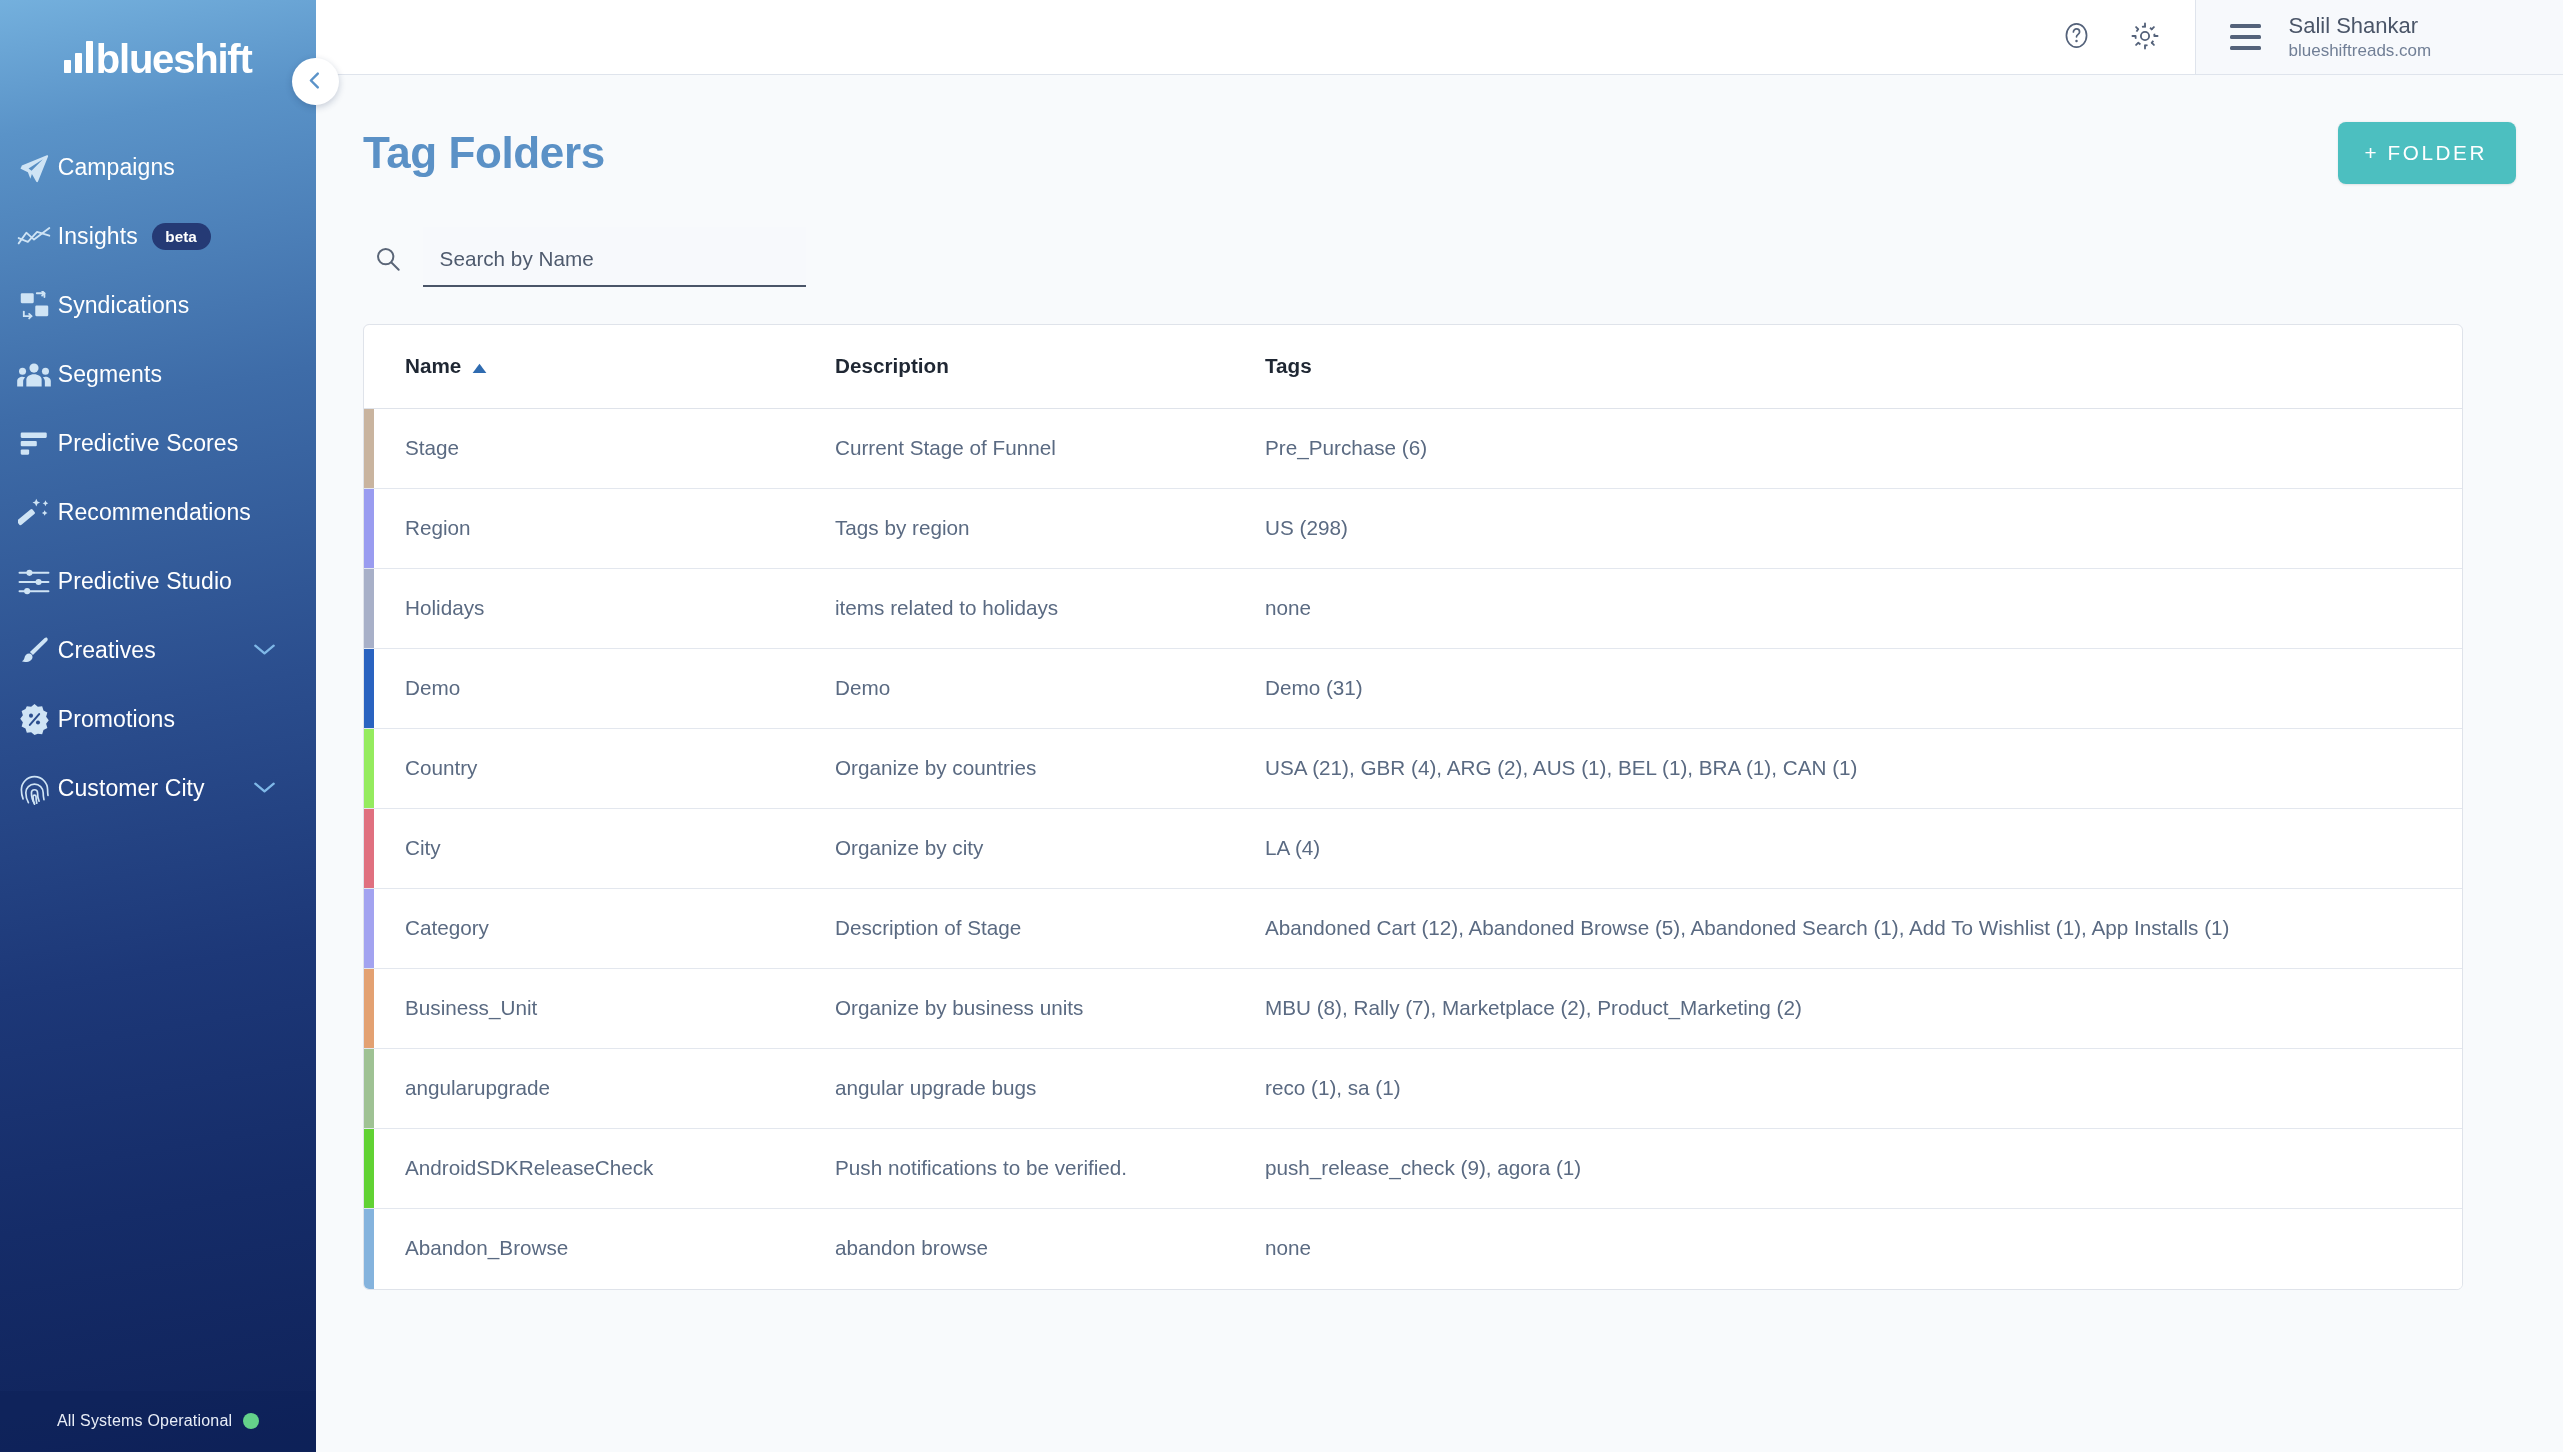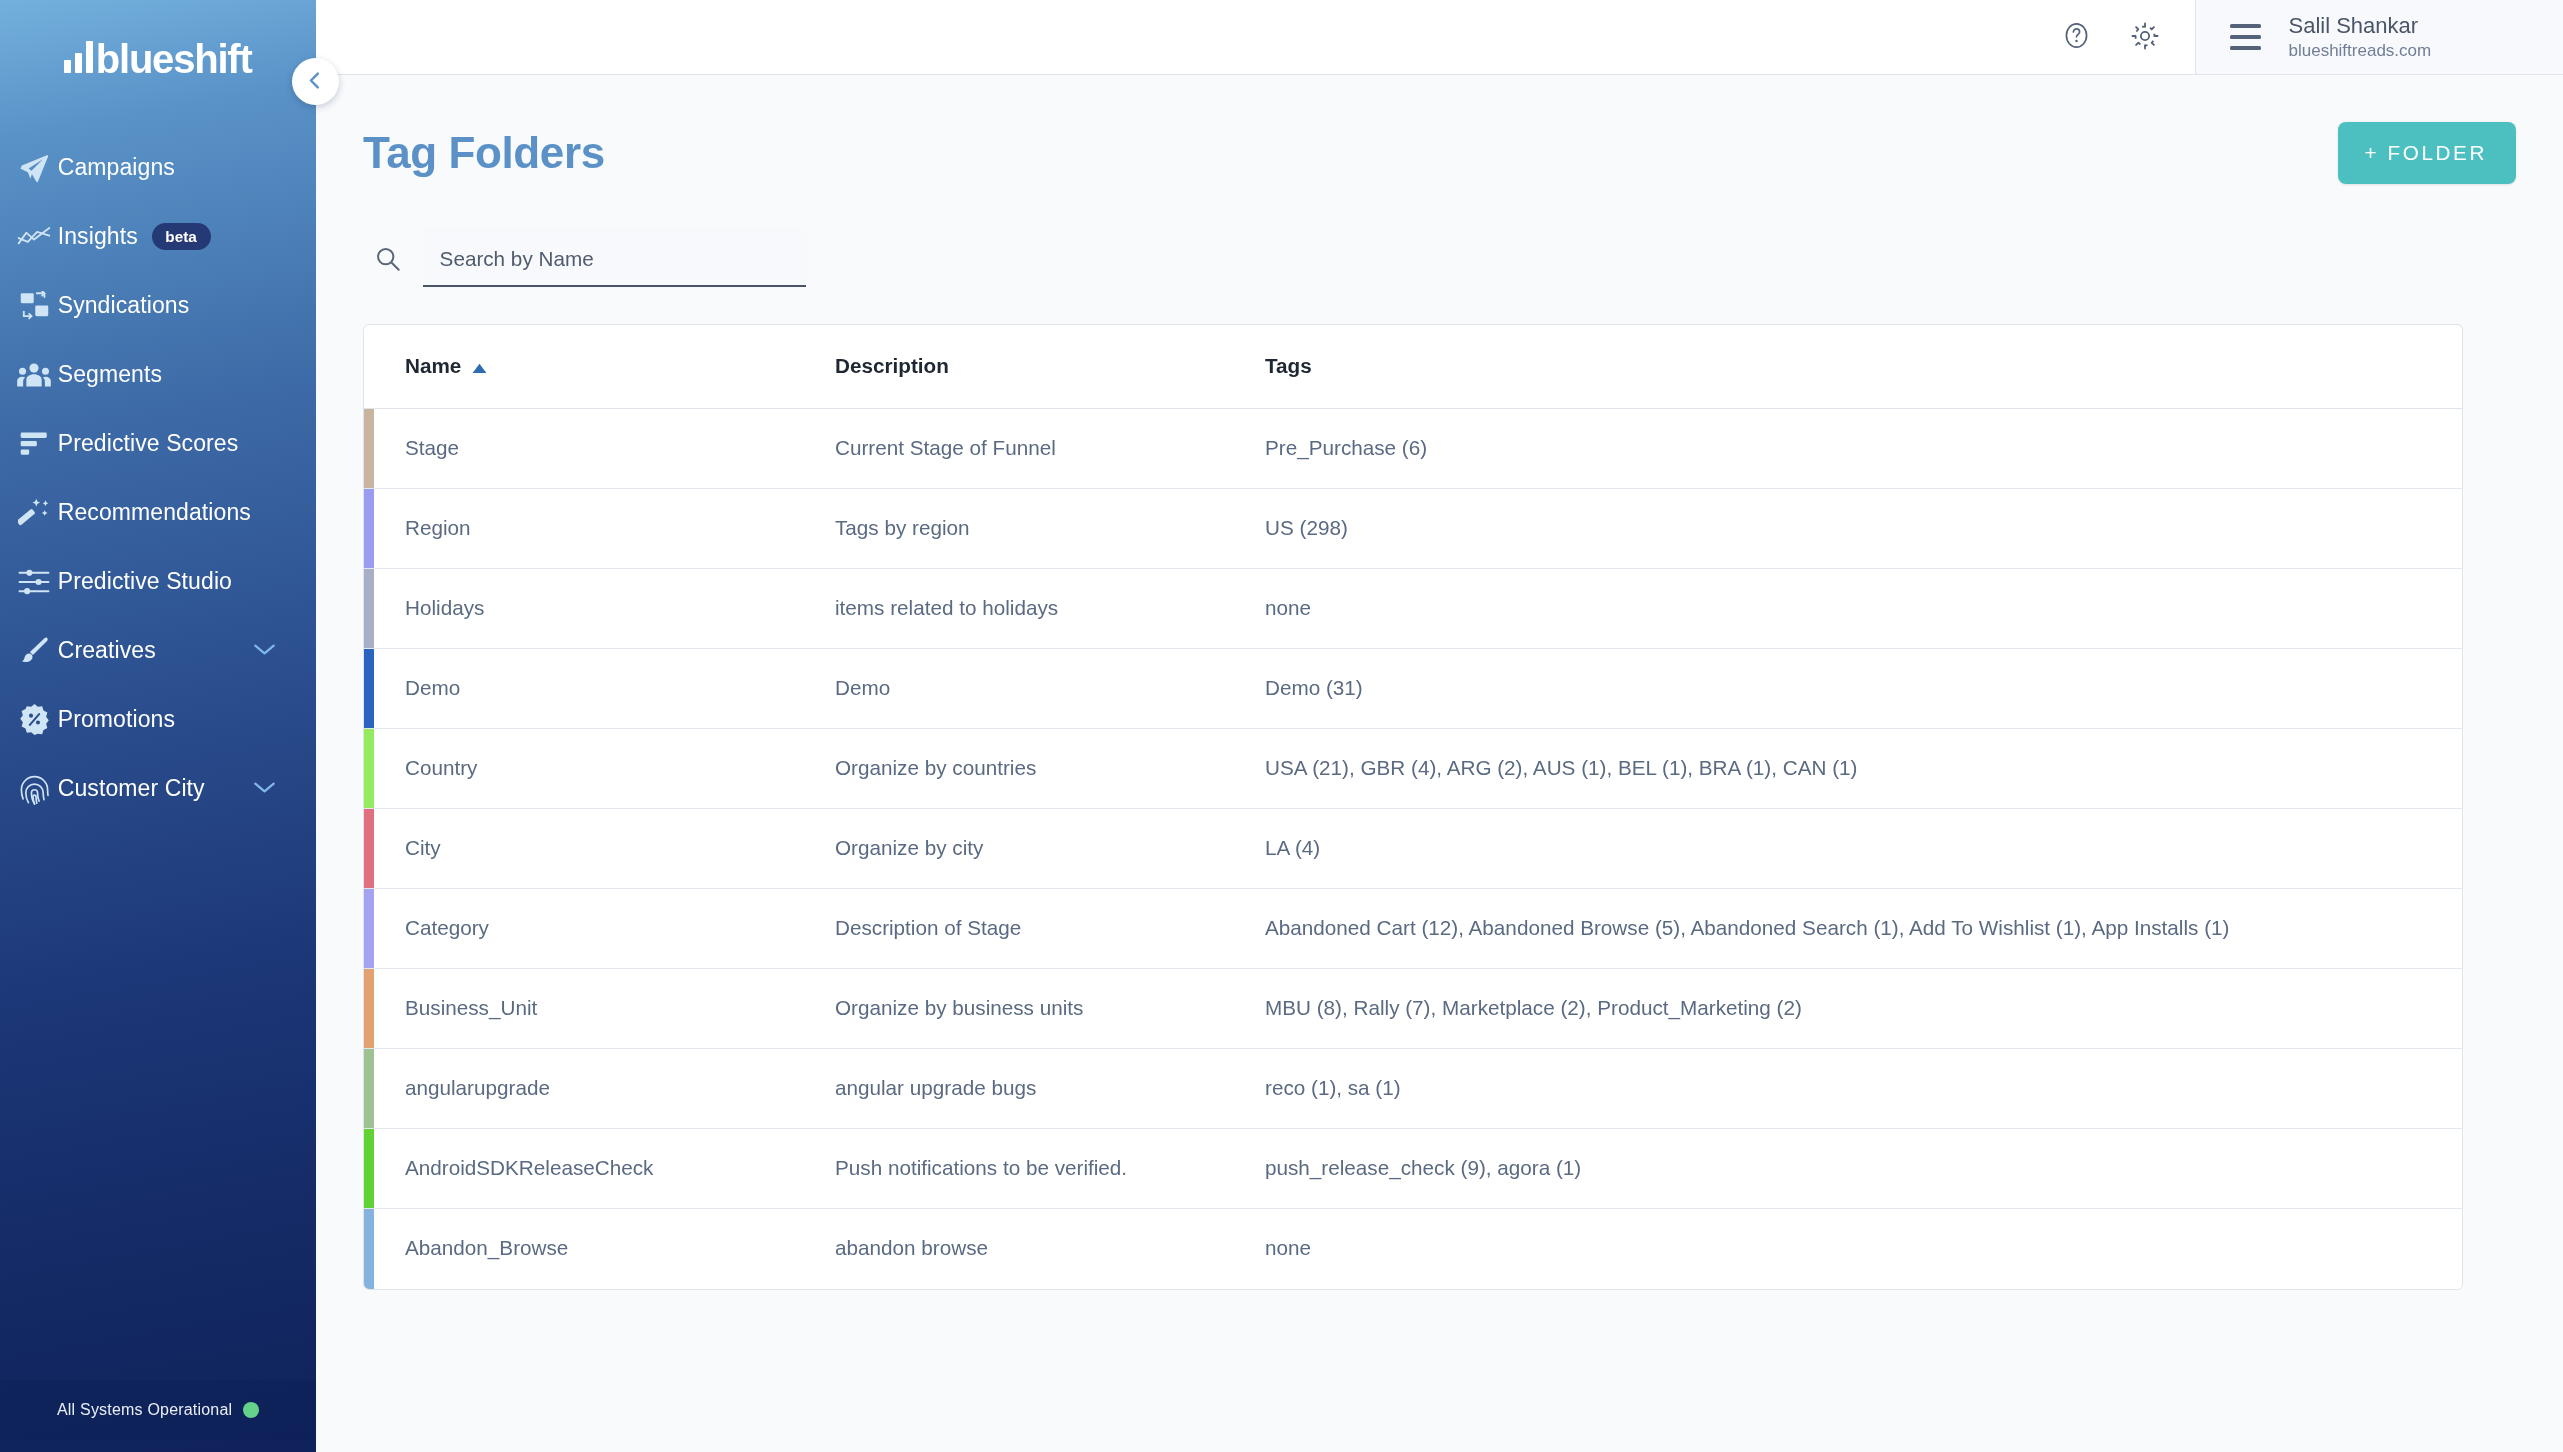--- a/index.html
+++ b/index.html
@@ -78,21 +78,21 @@
     width: 47px; height: 47px;
     background: #ffffff;
     border-radius: 50%;
     box-shadow: 0 2.3px 7.7px rgba(20,40,80,0.22);
     display: flex; align-items: center; justify-content: center;
     z-index: 40;
     color: #5b93c9;
   }
 
   .status-bar {
-    position: absolute; bottom: 12px; left: 0; width: 316px;
+    position: absolute; bottom: 1px; left: 0; width: 316px;
     height: 60px;
     display: flex; align-items: center; justify-content: center;
     gap: 10.7px;
     background: rgba(11,31,85,0.35);
   }
   .status-text { font-size: 16px; color: #e9eef7; letter-spacing: 0.2px; }
   .status-dot { width: 16px; height: 16px; border-radius: 50%; background: #64d28a; }
 
   
   .main { flex: 1 1 auto; position: relative; height: 1452px; background: #f8fafc; }

